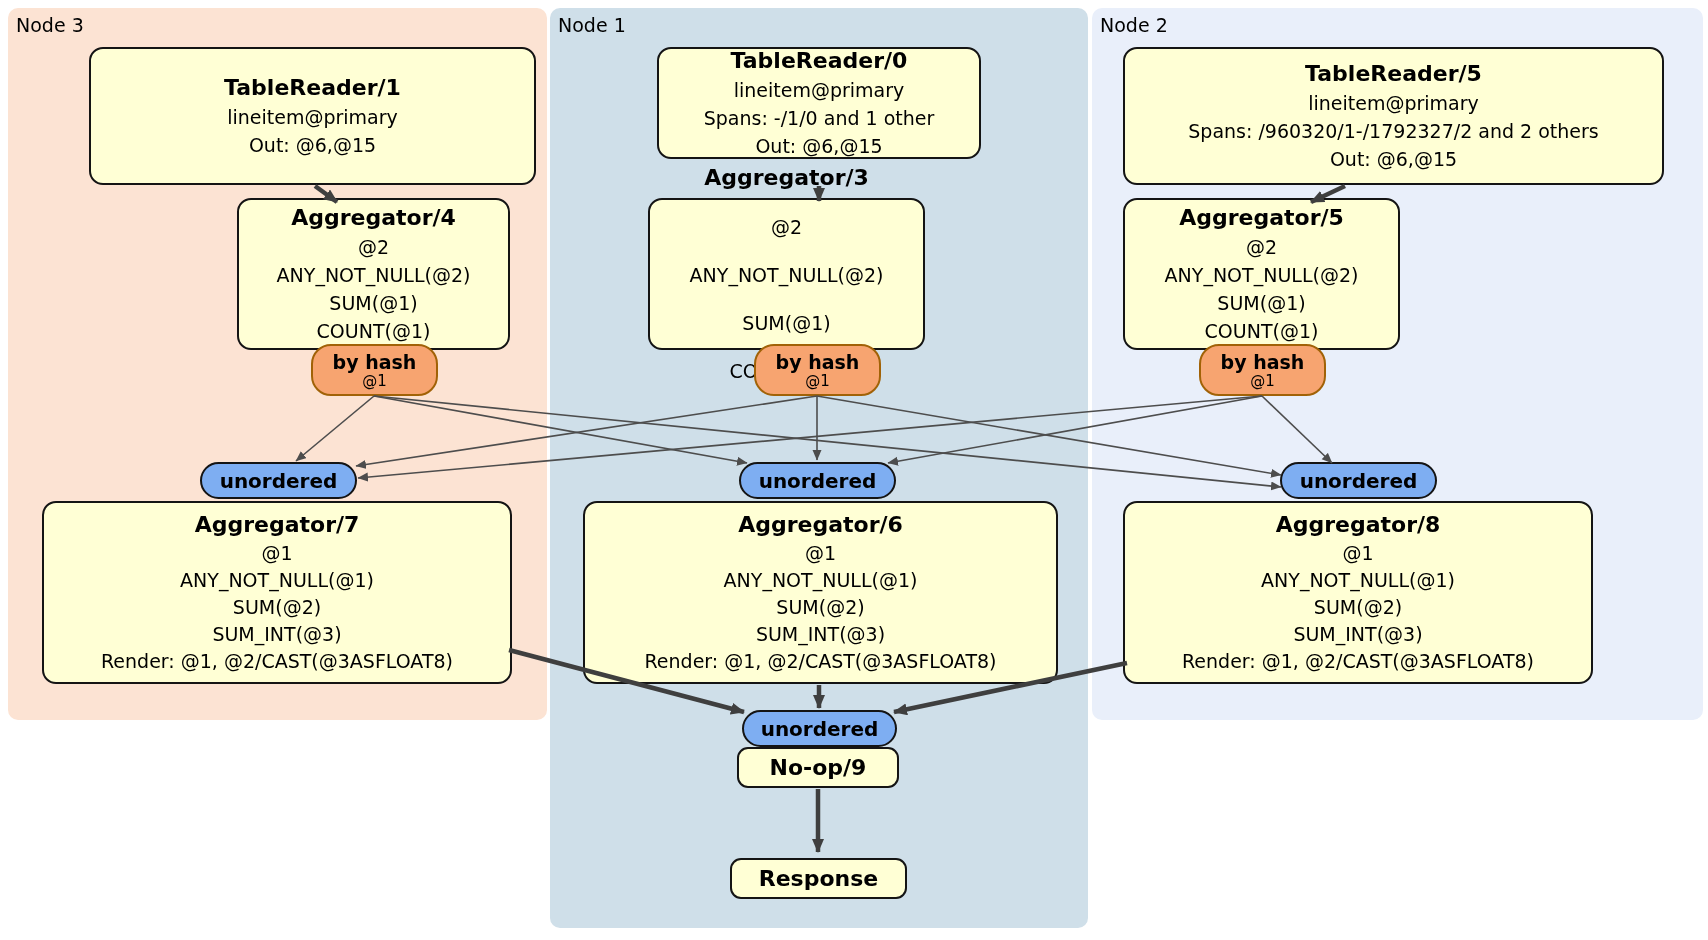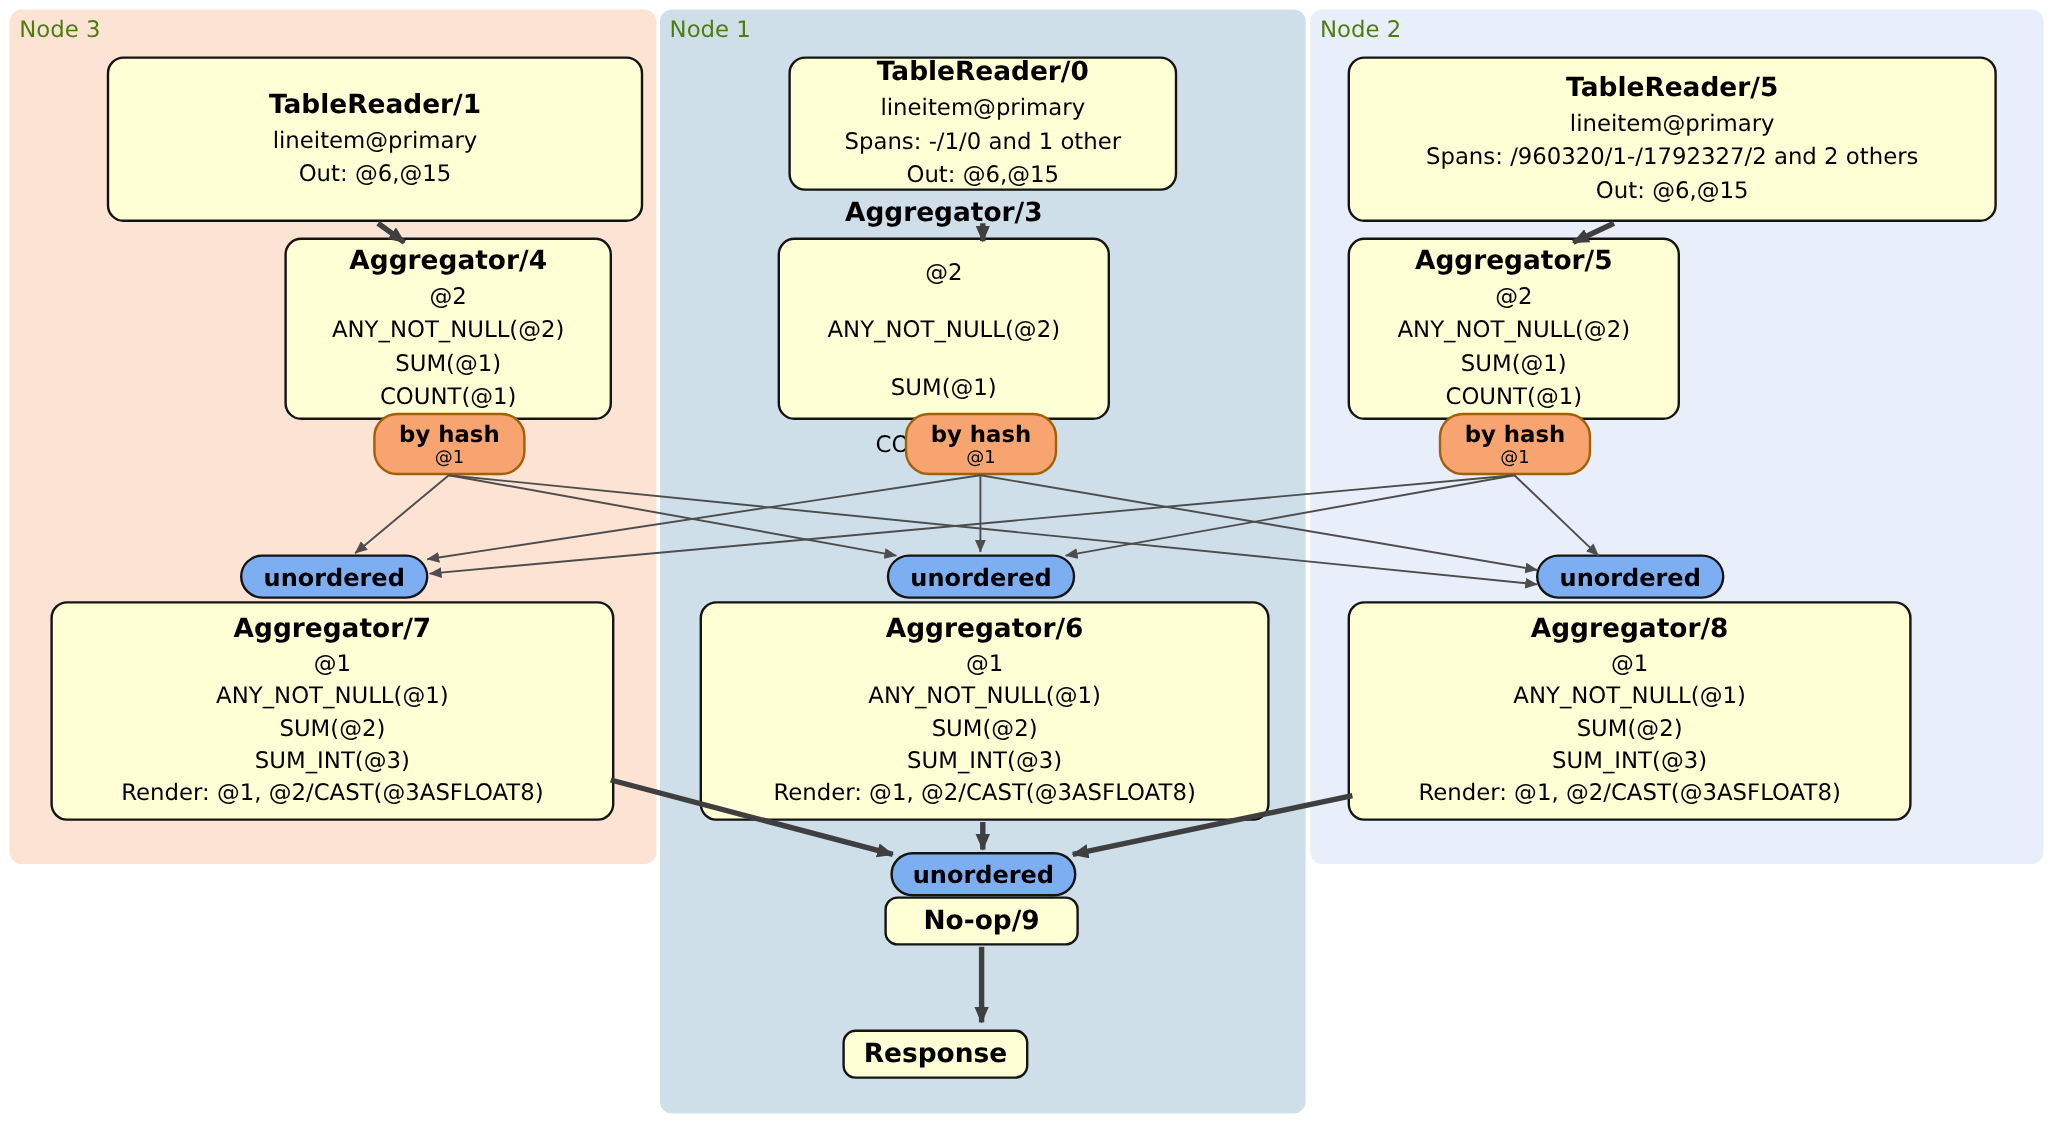--- a/index.html
+++ b/index.html
@@ -1,21 +1,21 @@
 <!DOCTYPE html>
 <html style="--node3-bg: #fce3d3; --node1-bg: #cfdfe9; --node2-bg: #e9effa; --box-fill: #ffffd5; --router-fill: #f7a470; --sync-fill: #7eaef2; --edge-thin: #4d4d4d; --edge-thick: #3f3f3f;"><head>
 <meta charset="utf-8">
 <style>
   html,body{margin:0;padding:0;background:#ffffff;}
   #canvas{
     position:relative;width:1708px;height:940px;overflow:hidden;
     font-family:"DejaVu Sans", sans-serif;color:#000;
   }
   .region{position:absolute;border-radius:10px;}
-  .region-label{position:absolute;left:8px;top:6px;font-size:19px;color:#4d7c0f;}
+  .region-label{position:absolute;left:8px;top:6px;font-size:19px;color:#000000;}
   #node3{left:8px;top:8px;width:539px;height:712px;background:var(--node3-bg,#fce3d3);}
   #node1{left:550px;top:8px;width:538px;height:920px;background:var(--node1-bg,#cfdfe9);}
   #node2{left:1092px;top:8px;width:611px;height:712px;background:var(--node2-bg,#e9effa);}
 
   .box{
     position:absolute;background:var(--box-fill,#ffffd5);
     border:2px solid #141414;border-radius:14px;
     display:flex;flex-direction:column;justify-content:center;align-items:center;
     text-align:center;z-index:2;box-sizing:border-box;
   }
@@ -25,21 +25,21 @@
   #tr0{left:657px;top:47px;width:324px;height:112px;}
   #tr2{left:1123px;top:47px;width:541px;height:138px;}
   #ag4{left:237px;top:198px;width:273px;height:152px;}
   #ag3{left:648px;top:198px;width:277px;height:152px;gap:20px;}
   #ag5{left:1123px;top:198px;width:277px;height:152px;}
   #ag7{left:42px;top:501px;width:470px;height:183px;}
   #ag6{left:583px;top:501px;width:475px;height:183px;}
   #ag8{left:1123px;top:501px;width:470px;height:183px;}
   #ag7 .l,#ag6 .l,#ag8 .l{line-height:27px;}
   #noop{left:737px;top:747px;width:162px;height:41px;border-radius:11px;z-index:3;}
-  #resp{left:702px;top:858px;width:155px;height:41px;border-radius:11px;}
+  #resp{left:730px;top:858px;width:177px;height:41px;border-radius:11px;}
 
   .router{
     position:absolute;background:var(--router-fill,#f7a470);
     border:2px solid #a16207;border-radius:20px;z-index:3;
     display:flex;flex-direction:column;justify-content:center;align-items:center;text-align:center;
     box-sizing:border-box;
   }
   .router .rl{font-size:19px;font-weight:bold;line-height:22px;}
   .router .rs{font-size:15px;line-height:17px;}
   #hash4{left:311px;top:344px;width:127px;height:52px;}

